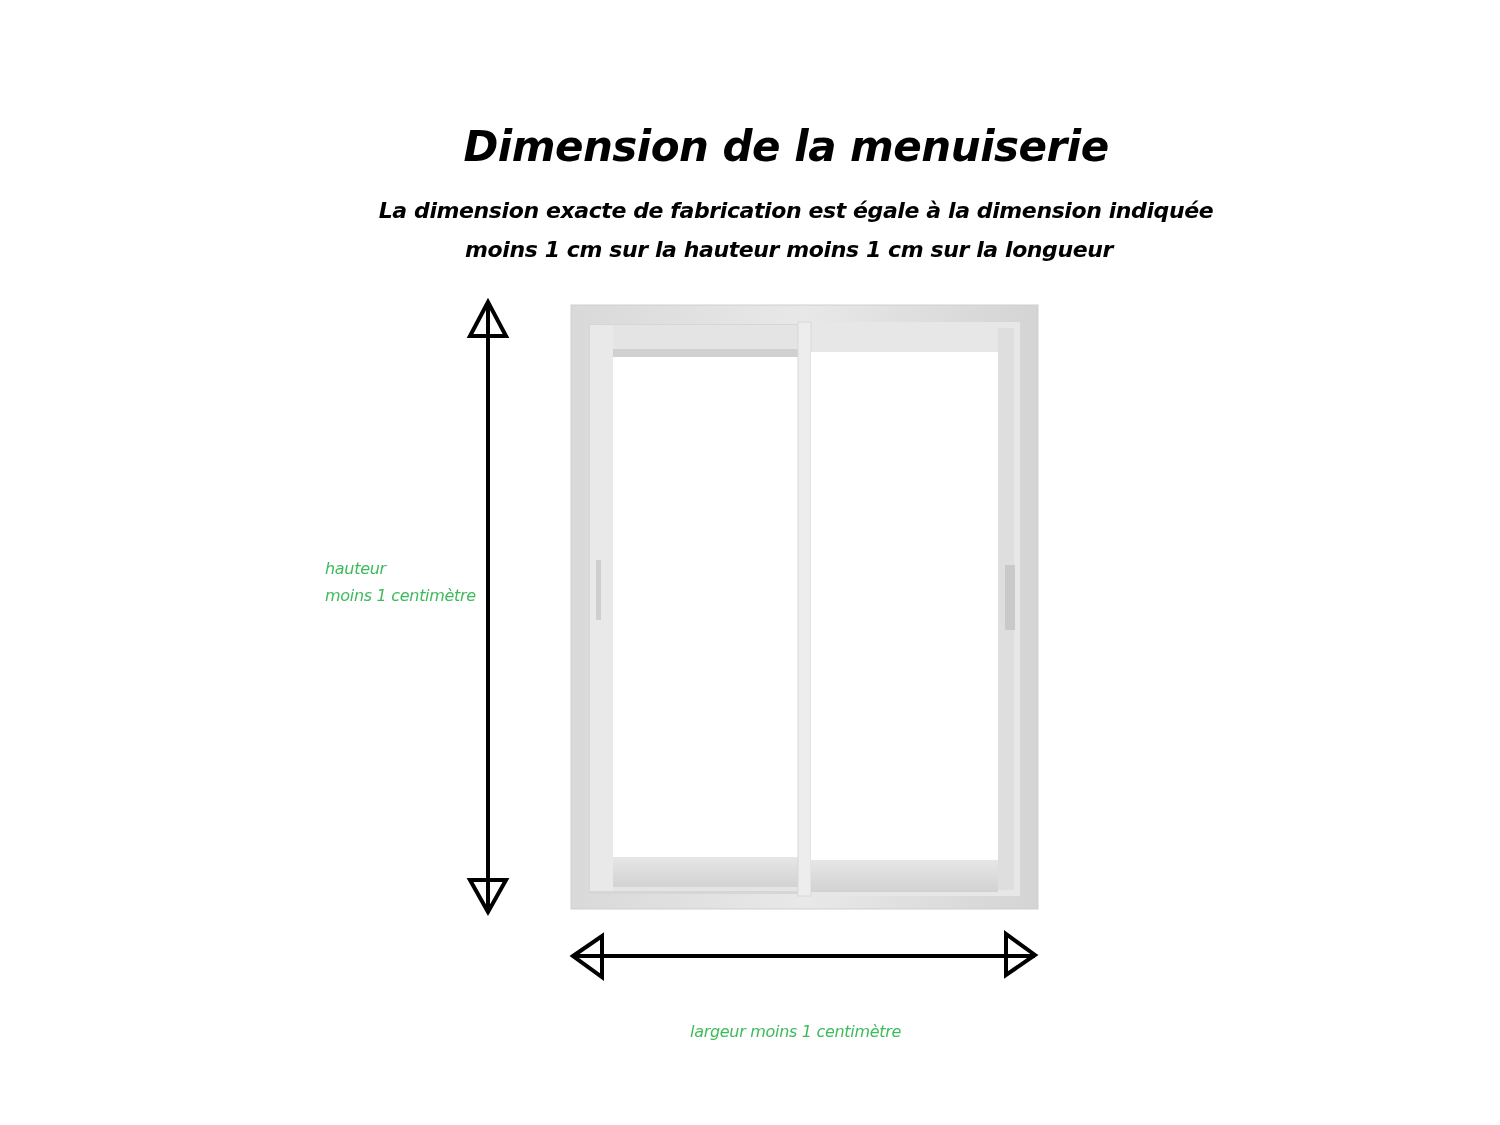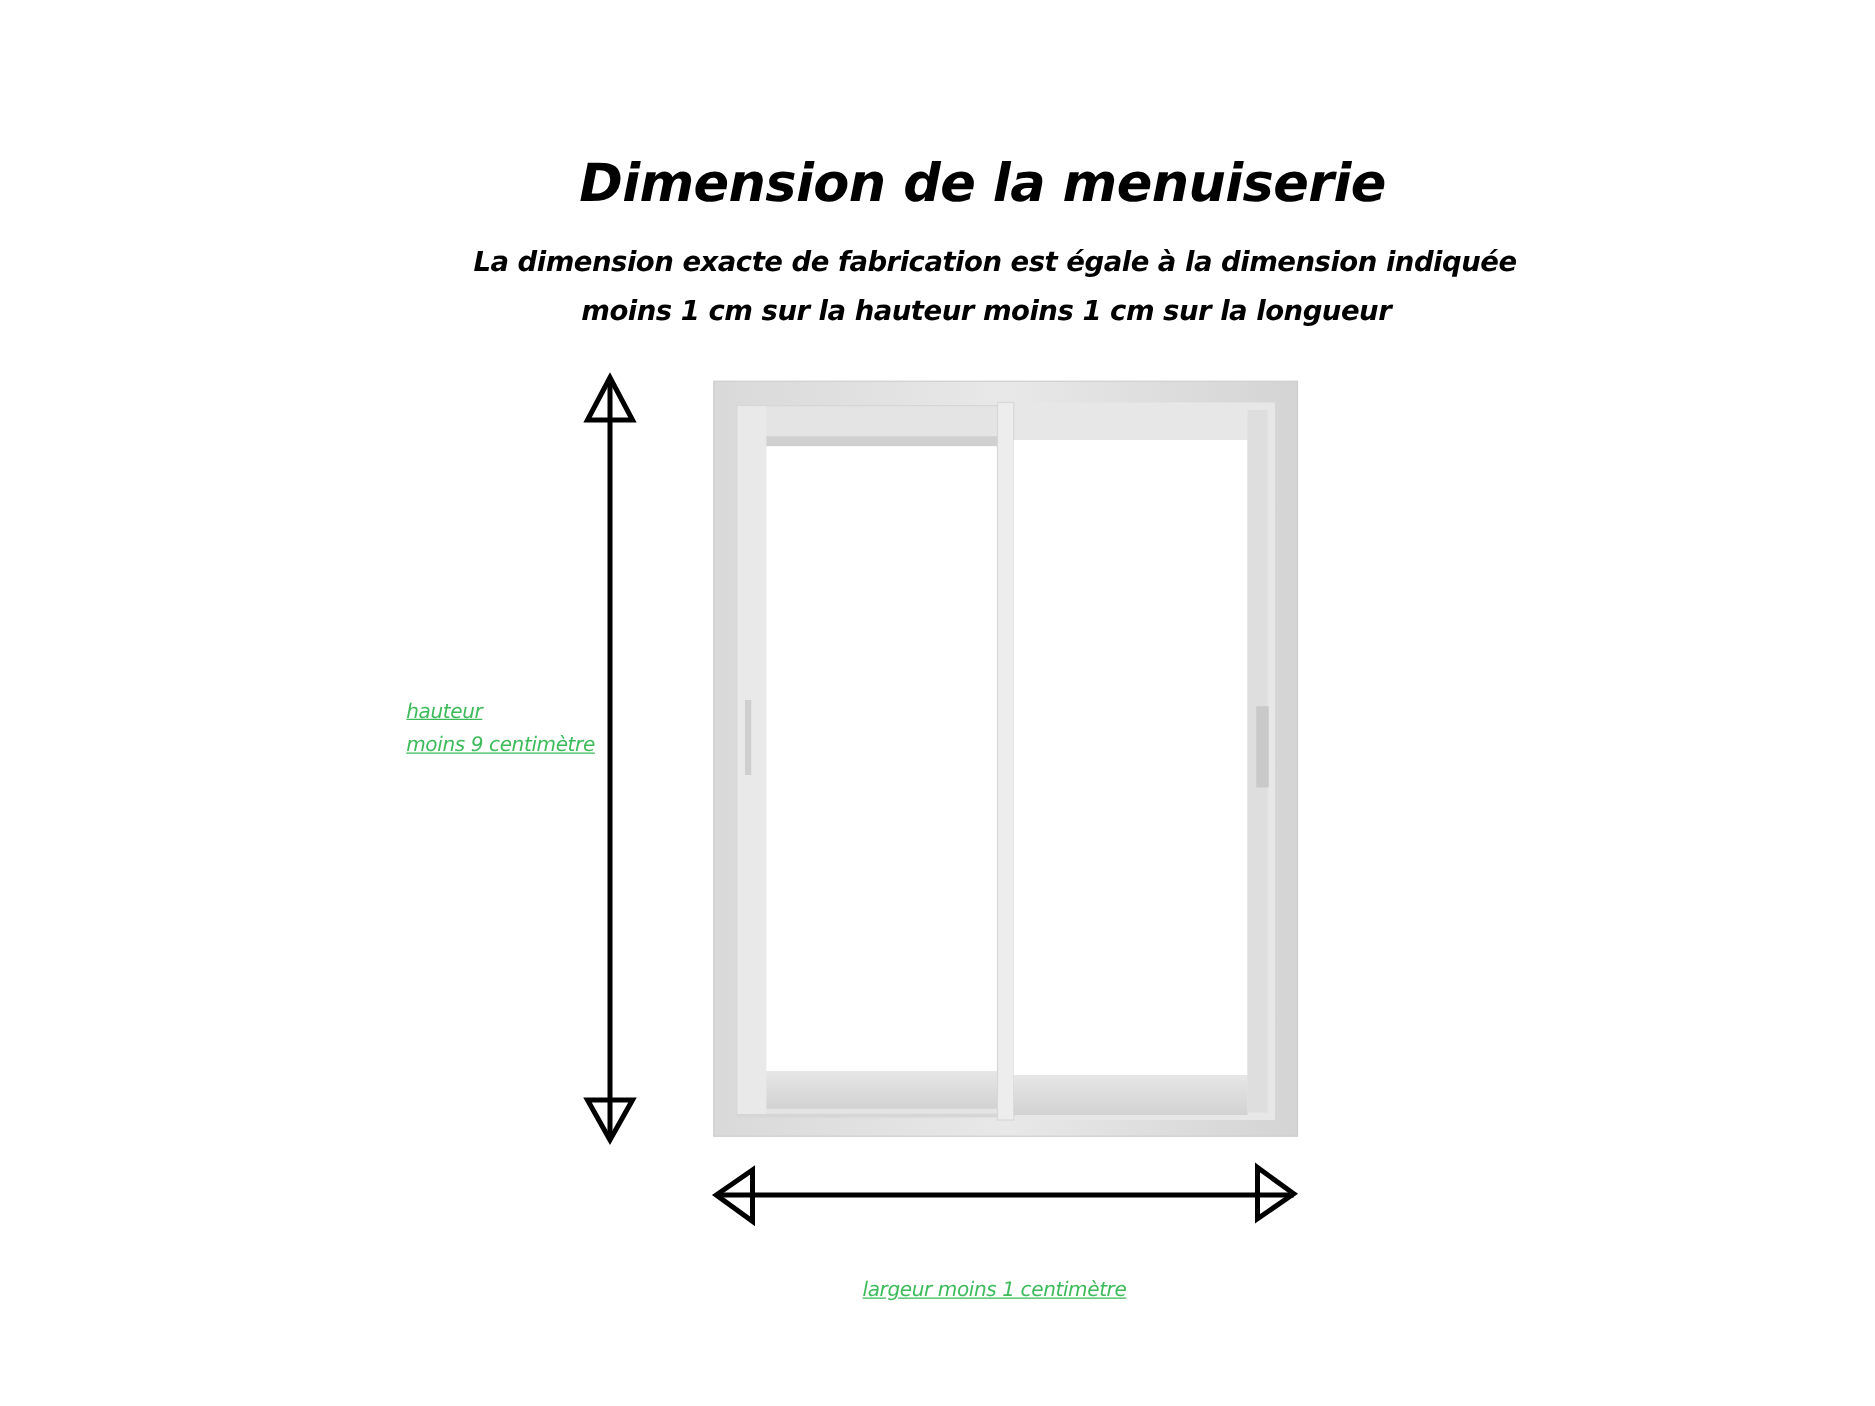--- a/index.html
+++ b/index.html
@@ -1,21 +1,21 @@
 <!DOCTYPE html>
 <html><head>
 <meta charset="utf-8">
 <style>
   html, body { margin: 0; padding: 0; background: #ffffff; }
   body { width: 1500px; height: 1125px; position: relative; overflow: hidden; font-family: "DejaVu Sans", sans-serif; }
   .title { position: absolute; left: 0; width: 1572px; top: 122px; text-align: center; font-size: 42px; font-weight: bold; font-style: italic; color: #000; letter-spacing: -0.5px; }
   .sub { position: absolute; width: 1592px; left: 0; text-align: center; font-size: 22px; font-weight: bold; font-style: italic; color: #000; letter-spacing: -0.4px; }
   .sub1 { top: 198px; }
   .sub2 { top: 237px; width: 1578px; }
-  .label { position: absolute; color: #3dbb5b; font-style: italic; font-size: 16px; font-family: "DejaVu Sans", sans-serif; letter-spacing: -0.3px; text-decoration: underline; }
+  .label { position: absolute; color: #3dbb5b; font-style: italic; font-size: 16px; font-family: "DejaVu Sans", sans-serif; letter-spacing: -0.3px; }
   .hlabel { left: 325px; top: 555px; line-height: 27px; }
   .wlabel { left: 690px; top: 1022px; }
   svg.draw { position: absolute; left: 0; top: 0; }
 </style>
 </head>
 <body>
 
 <div class="title">Dimension de la menuiserie</div>
 <div class="sub sub1">La dimension exacte de fabrication est égale à la dimension indiquée</div>
 <div class="sub sub2">moins 1 cm sur la hauteur moins 1 cm sur la longueur</div>
@@ -66,15 +66,15 @@
 
   <g stroke="#000" stroke-width="4" fill="none">
     <line x1="573" y1="956" x2="1035" y2="956"></line>
     <polygon points="573,956 602,936 602,977"></polygon>
     <polygon points="1035,955 1006,934 1006,975"></polygon>
   </g>
 </svg>
 
 <div class="label hlabel">
   <div>hauteur</div>
-  <div>moins 9 centimètre</div>
+  <div>moins 1 centimètre</div>
 </div>
 <div class="label wlabel">largeur moins 1 centimètre</div>
 
 </body></html>

